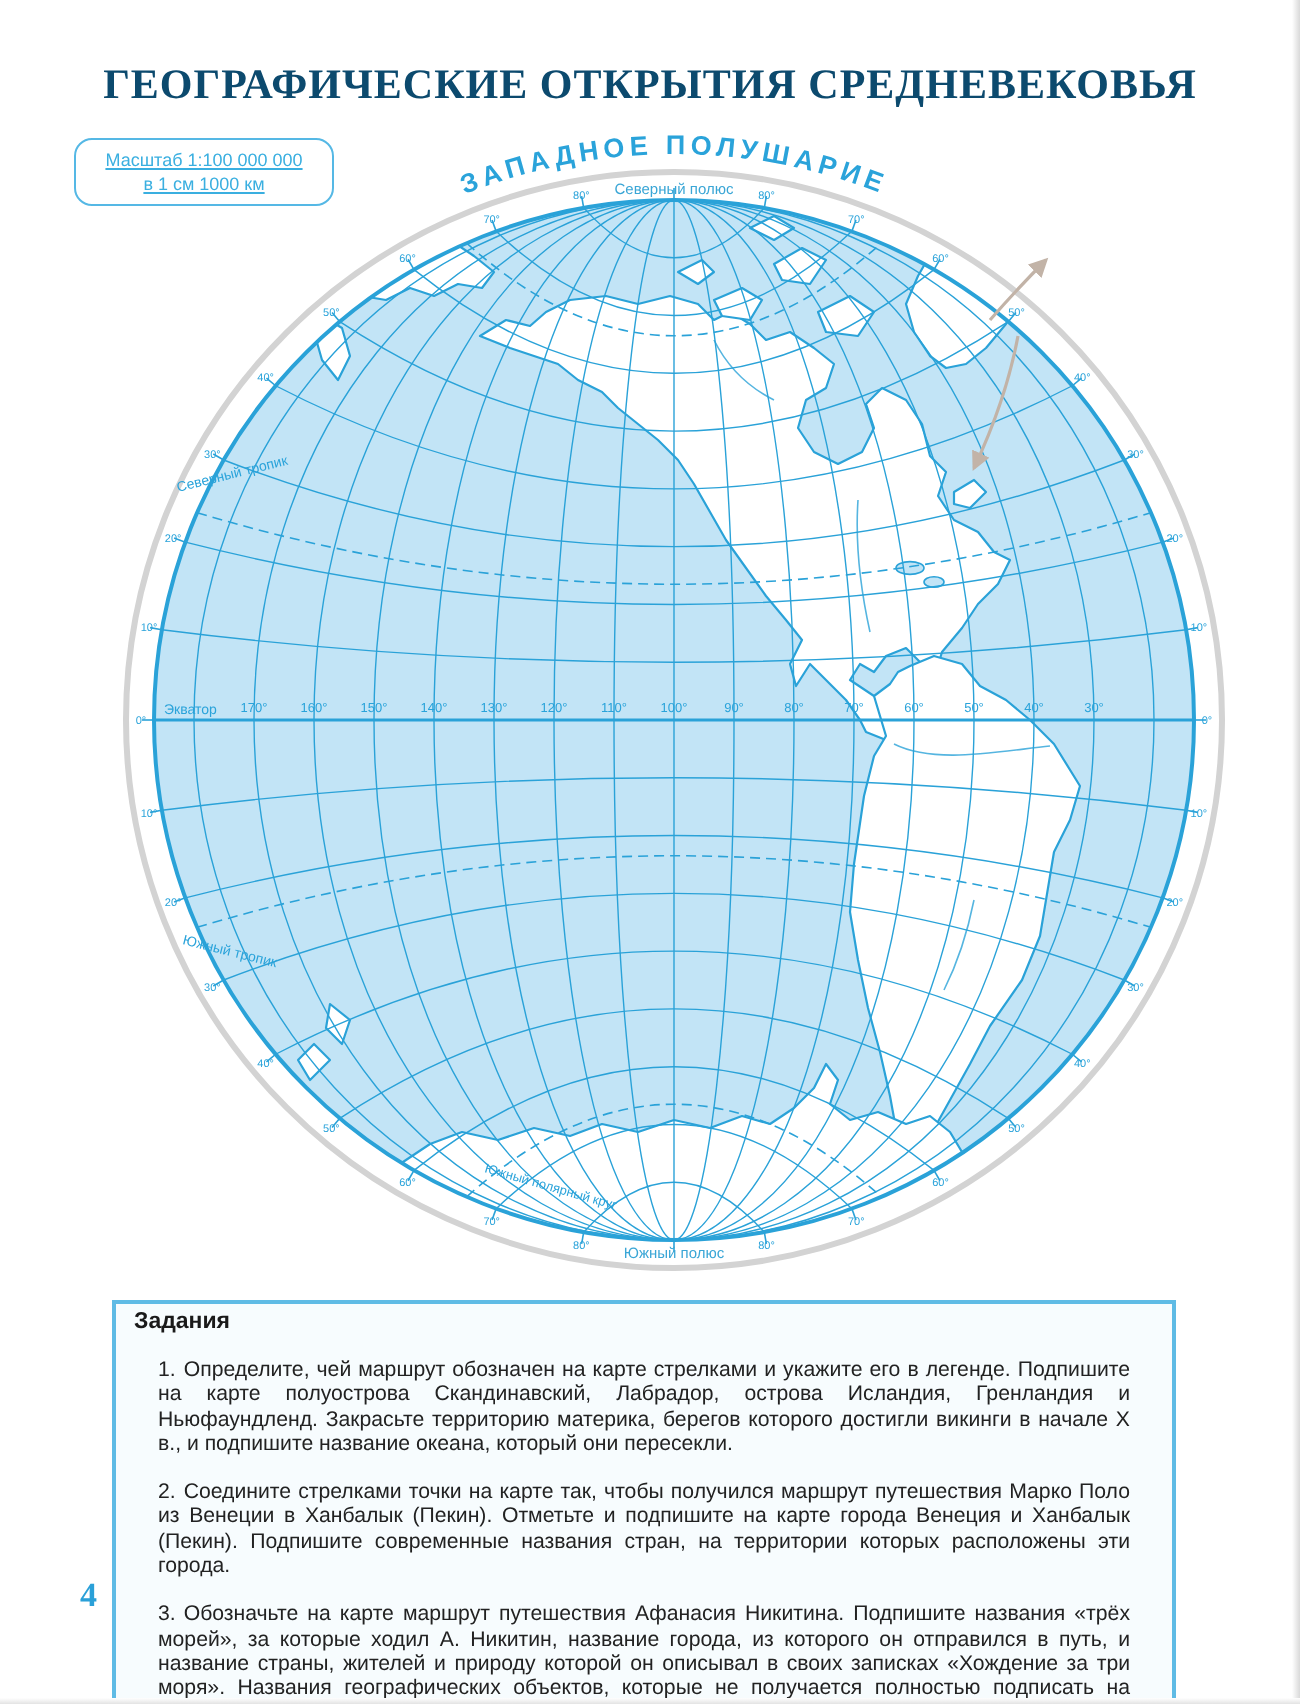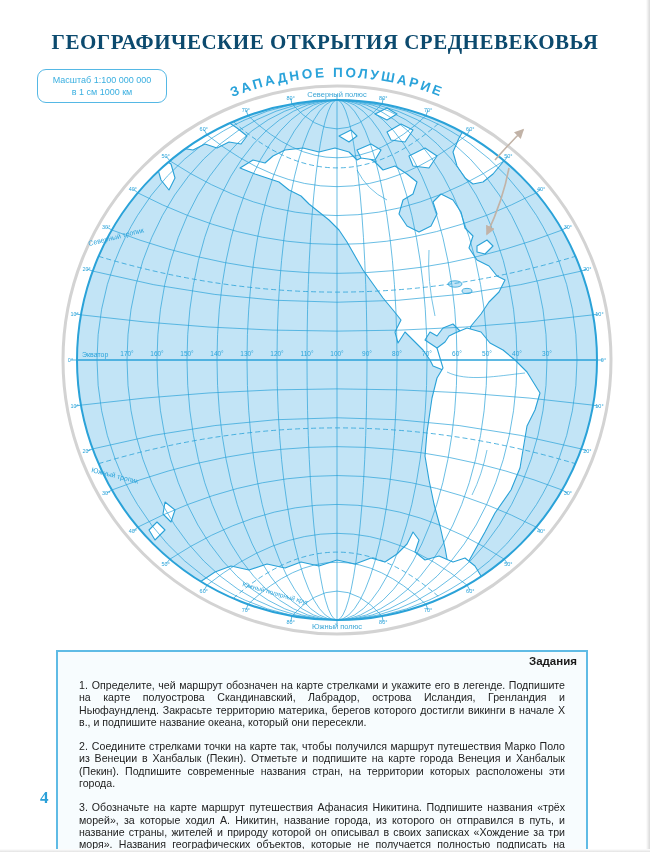--- a/index.html
+++ b/index.html
@@ -12,29 +12,29 @@
   .page-edge-bottom{position:absolute;left:0;bottom:0;width:100%;height:3px;
     background:linear-gradient(to bottom,#ffffff,#e3e3e3);}
   h1.title{
     position:absolute;top:30px;left:0;width:650px;margin:0;text-align:center;
     font-family:"Liberation Serif",serif;font-weight:bold;font-size:21px;
     letter-spacing:.5px;color:#0c4a6e;
   }
   .scale-box{
     position:absolute;left:37px;top:69px;width:124px;padding:4px 2px;
     border:1.5px solid #55b8e5;border-radius:9px;text-align:center;
-    color:#3aafe0;font-size:9px;line-height:1.35;background:#fff;
+    color:#3aafe0;font-size:9px;line-height:1.35;background:#fff;text-decoration:underline;
   }
   .map-wrap{position:absolute;left:57px;top:62px;width:560px;height:580px;}
   .map-wrap svg{width:560px;height:580px;display:block;}
   .tasks{
     position:absolute;left:56px;top:650px;width:532px;box-sizing:border-box;
     border:2px solid #5fbbe5;background:#f7fcfe;padding:3px 9px 5px 9px;
   }
-  .tasks h2{margin:0 0 1px 0;text-align:right;font-size:11.5px;color:#1a1a1a;}
+  .tasks h2{margin:0 0 1px 0;text-align:left;font-size:11.5px;color:#1a1a1a;}
   .tasks p{margin:12px;font-size:10.6px;line-height:1.16;color:#222;text-align:justify;}
   .tasks .num{padding-right:4px;}
   .page-num{
     position:absolute;left:40px;top:788px;font-family:"Liberation Serif",serif;
     font-weight:bold;font-size:17px;color:#2aa0d8;
   }
   text{font-family:"Liberation Sans",sans-serif;}
 </style>
 </head>
 <body>

